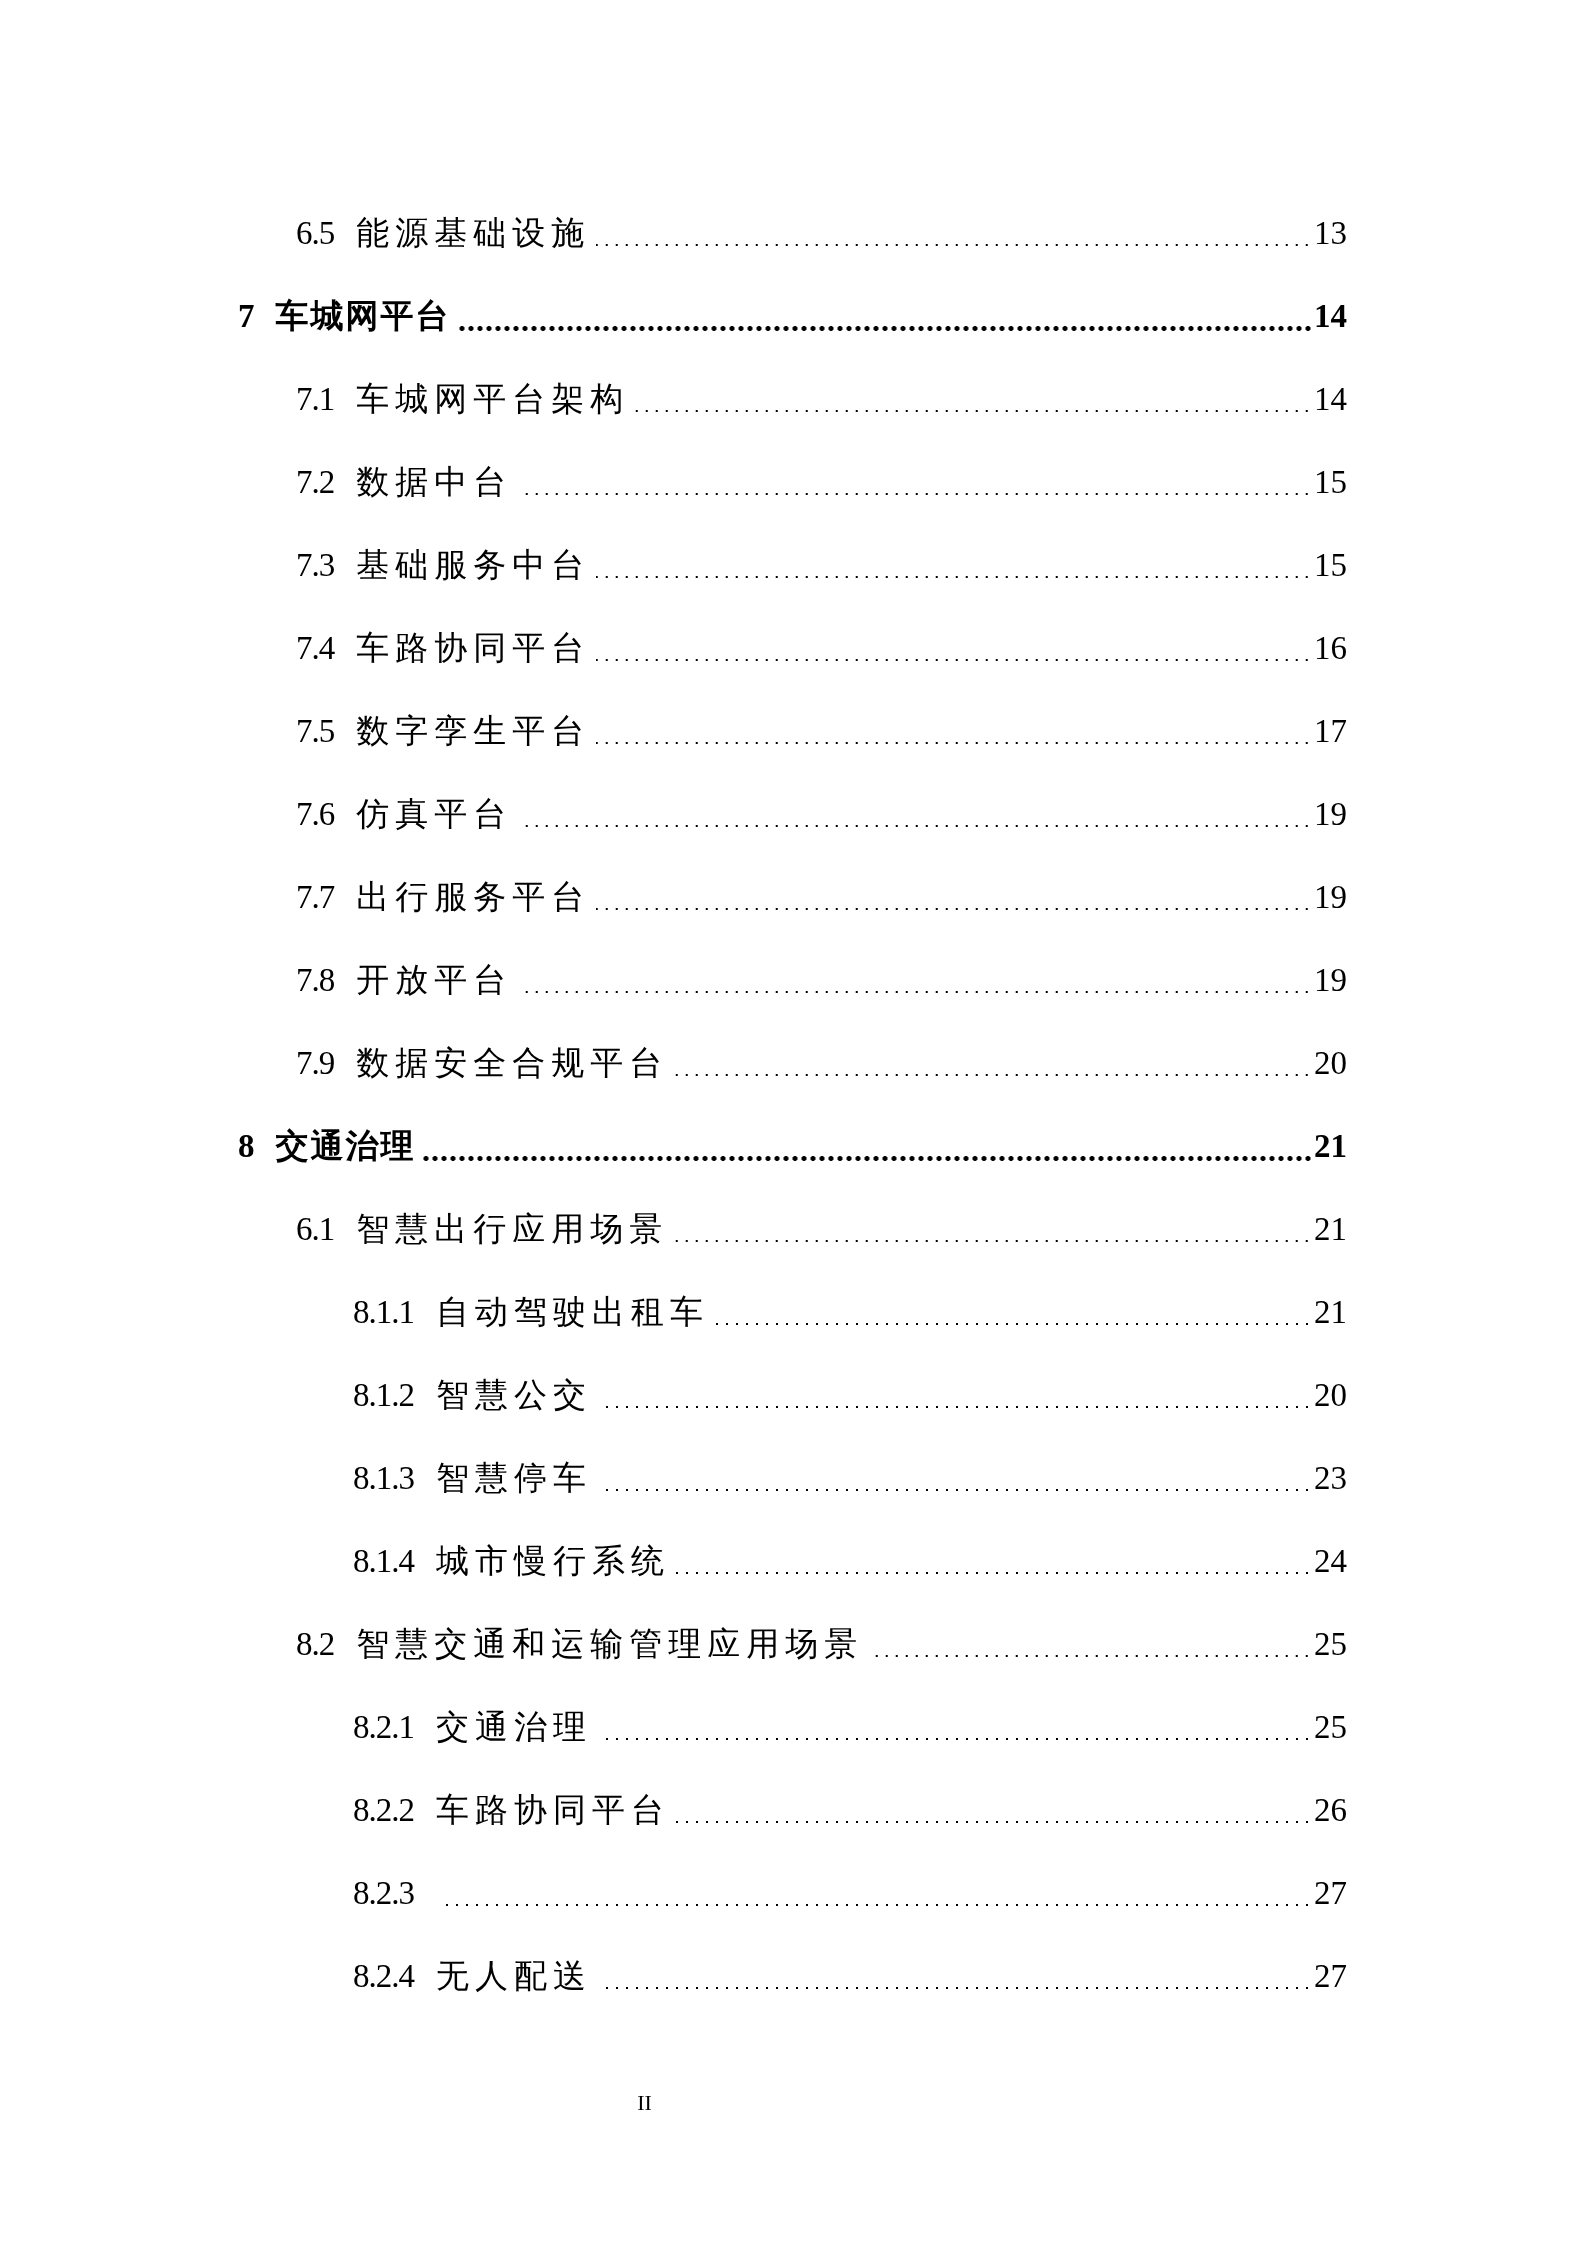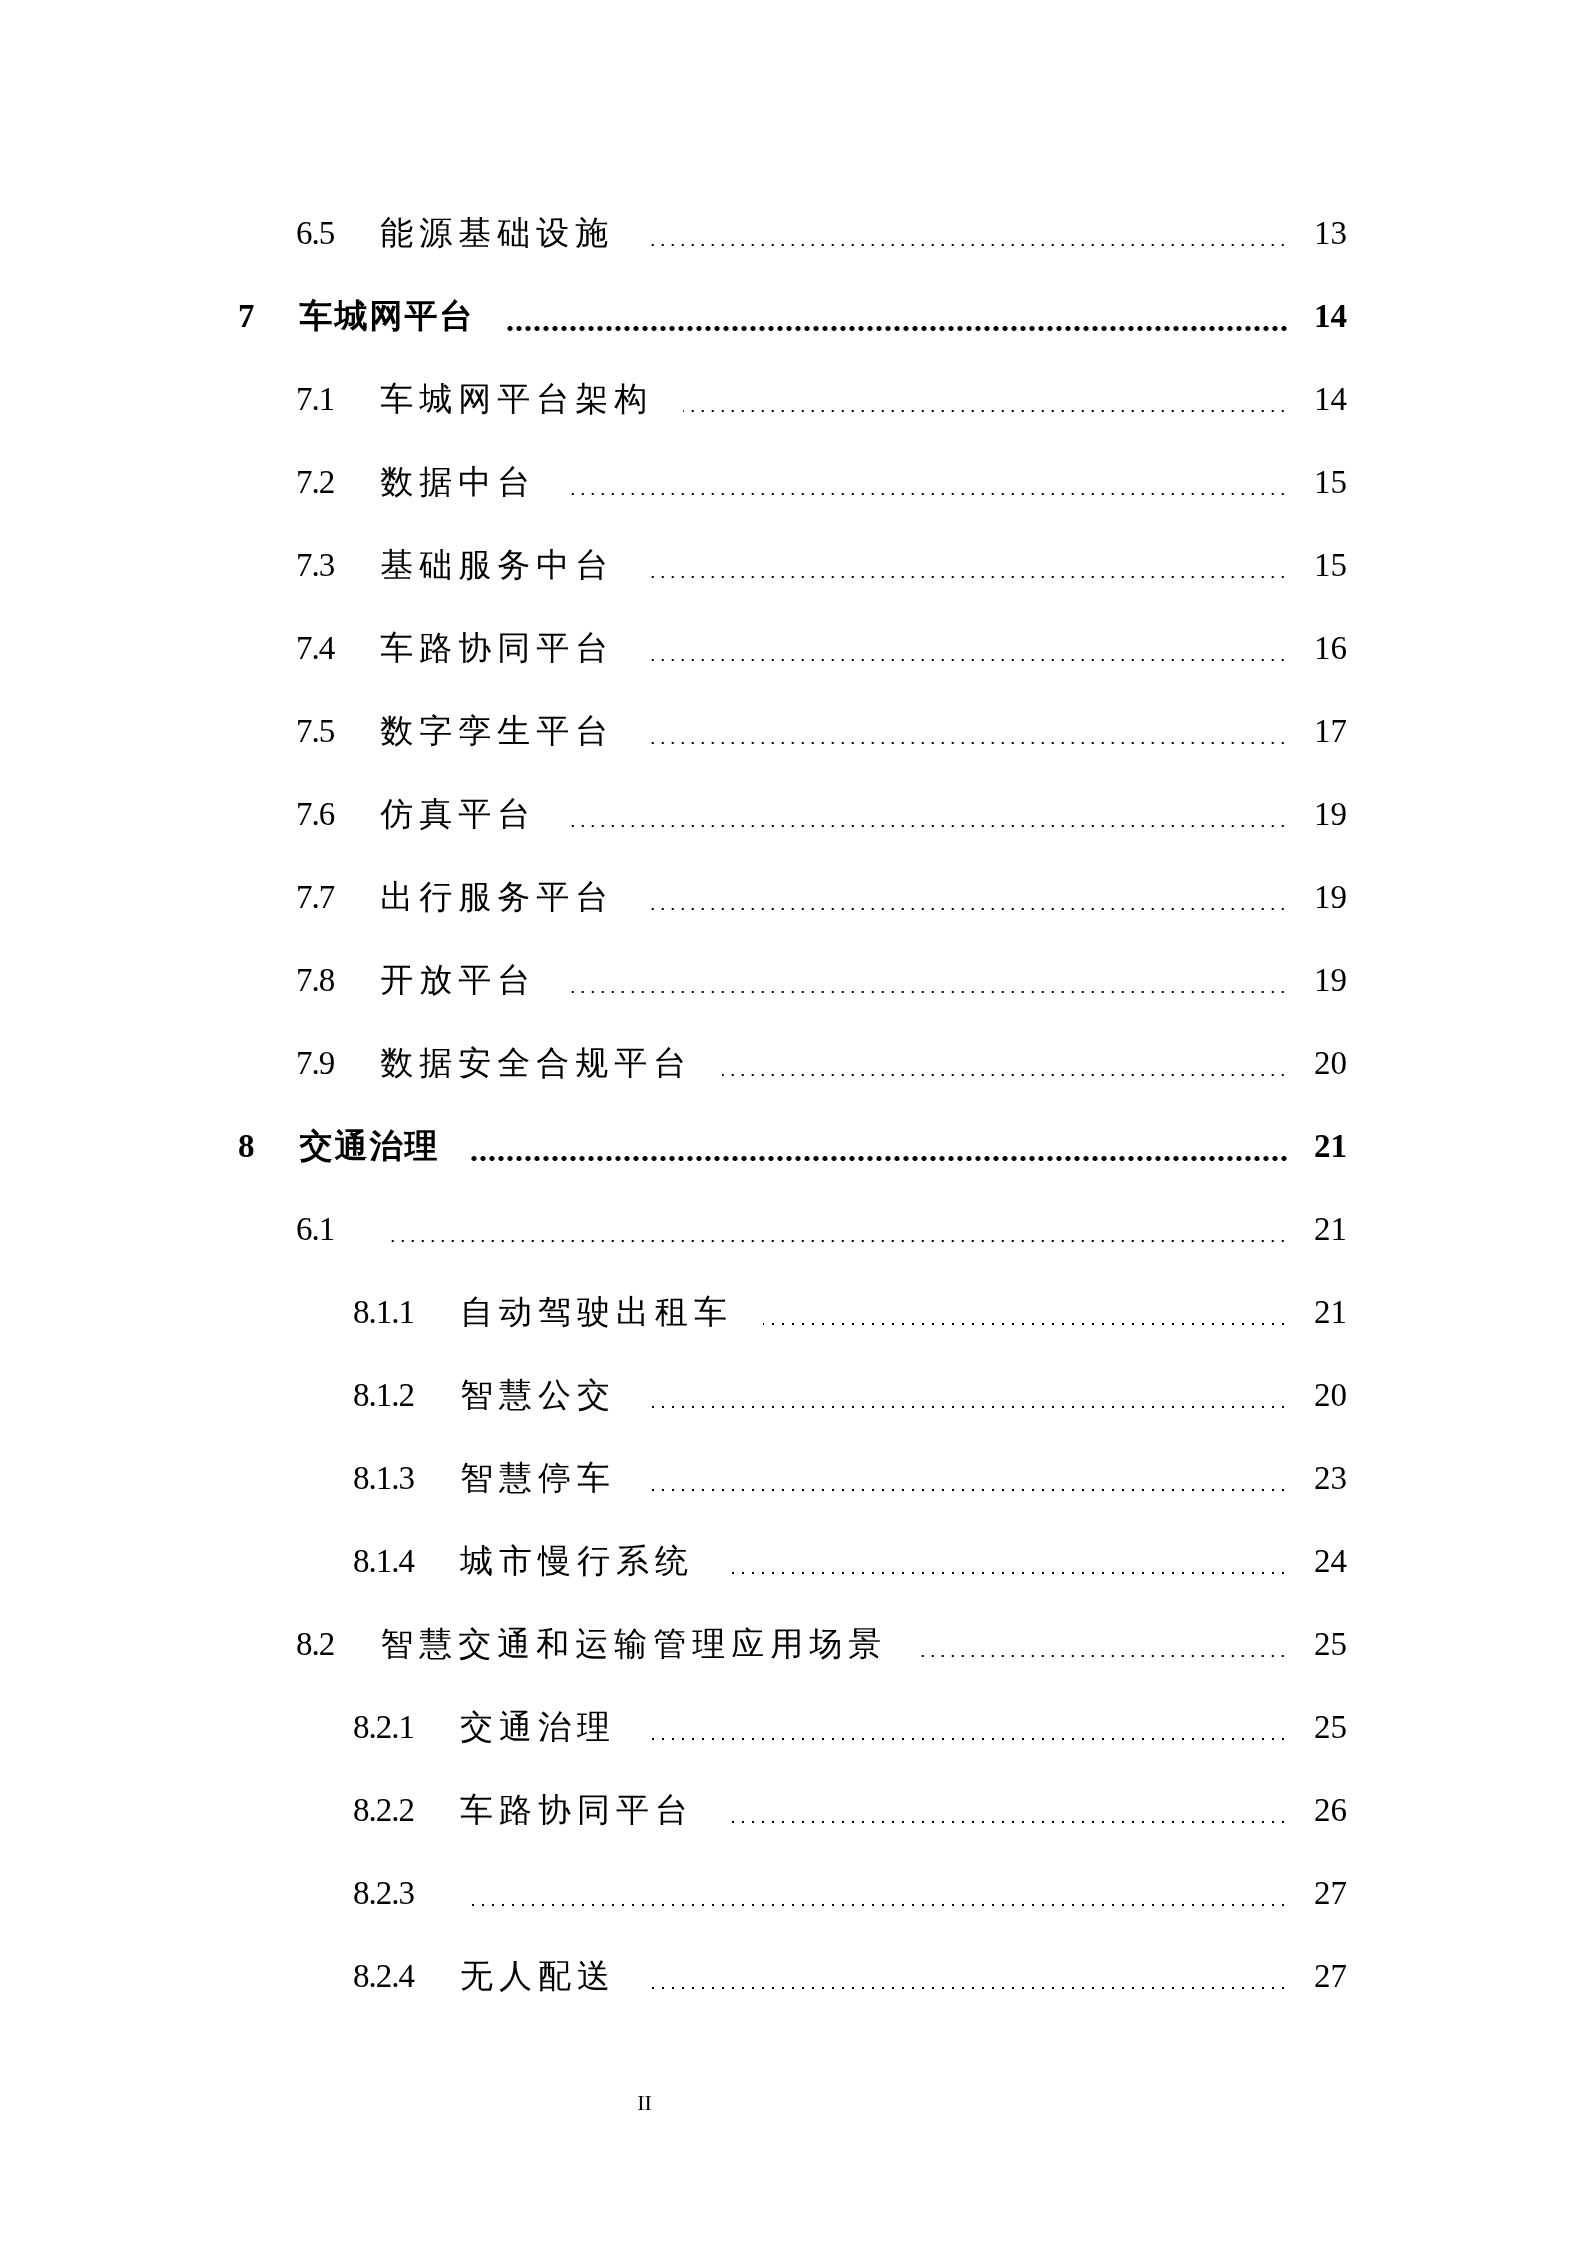--- a/index.html
+++ b/index.html
@@ -4,21 +4,21 @@
   <style>
     html, body { margin: 0; padding: 0; background: #ffffff; }
     body {
       width: 1586px; height: 2244px; position: relative; overflow: hidden;
       font-family: "Liberation Serif", "DejaVu Serif", serif; color: #000;
     }
     .toc { position: absolute; left: 0; top: 0; width: 1586px; }
     .toc-row {
       position: absolute; display: flex; align-items: baseline;
       right: 232px; height: 50px;
-      font-size: 33px; line-height: 50px; white-space: nowrap; gap: 24px;
+      font-size: 33px; line-height: 50px; white-space: nowrap;
     }
     .toc-row.lvl1 { left: 238px; font-weight: bold; }
     .toc-row.lvl2 { left: 296px; }
     .toc-row.lvl3 { left: 353px; }
     .num { margin-right: 22px; letter-spacing: -1px; }
     .title { letter-spacing: 6px; }
     .lvl1 .title { letter-spacing: 2px; }
     .leader {
       flex: 1 1 auto; overflow: hidden; margin: 0 2px 0 6px;
       height: 4px; align-self: center; position: relative; top: 12px;
@@ -107,20 +107,21 @@
     <span class="page">20</span>
   </div>
   <div class="toc-row lvl1" style="top:1121px">
     <span class="num">8</span>
     <span class="title">交通治理</span>
     <span class="leader"></span>
     <span class="page">21</span>
   </div>
   <div class="toc-row lvl2" style="top:1204px">
     <span class="num">6.1</span>
+    <span class="title">智慧出行应用场景</span>
     <span class="leader"></span>
     <span class="page">21</span>
   </div>
   <div class="toc-row lvl3" style="top:1287px">
     <span class="num">8.1.1</span>
     <span class="title">自动驾驶出租车</span>
     <span class="leader"></span>
     <span class="page">21</span>
   </div>
   <div class="toc-row lvl3" style="top:1370px">

